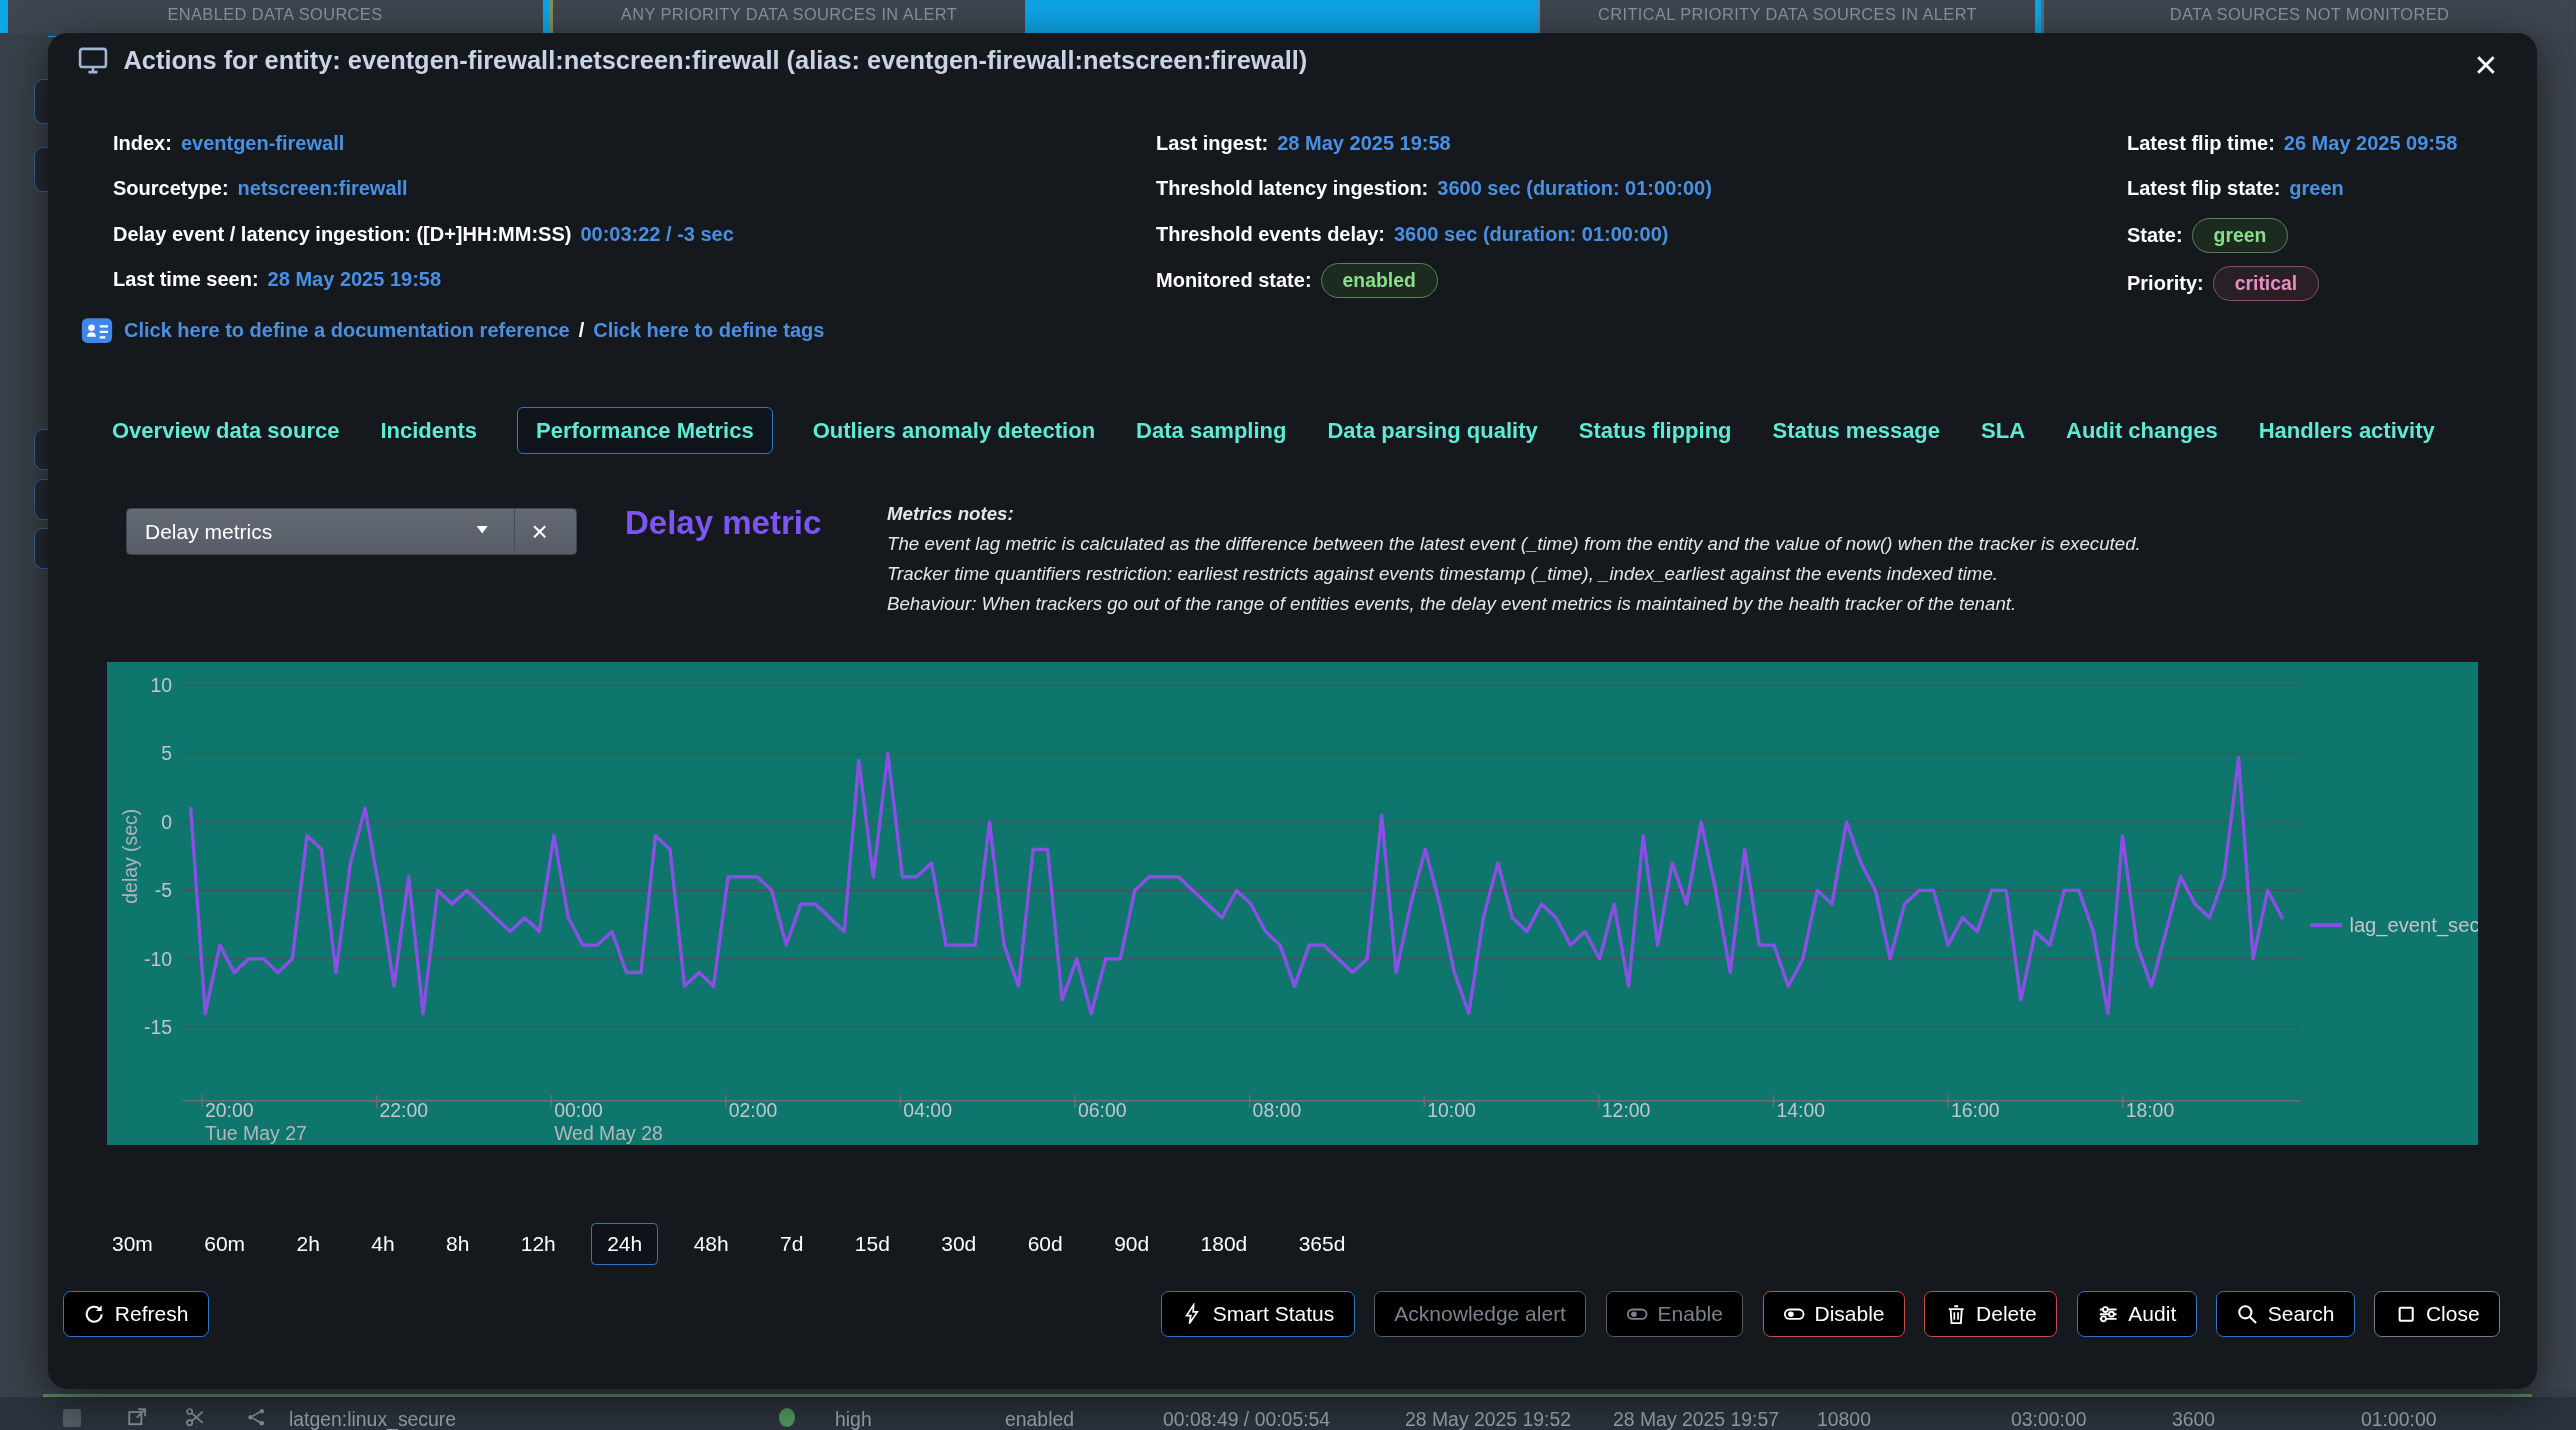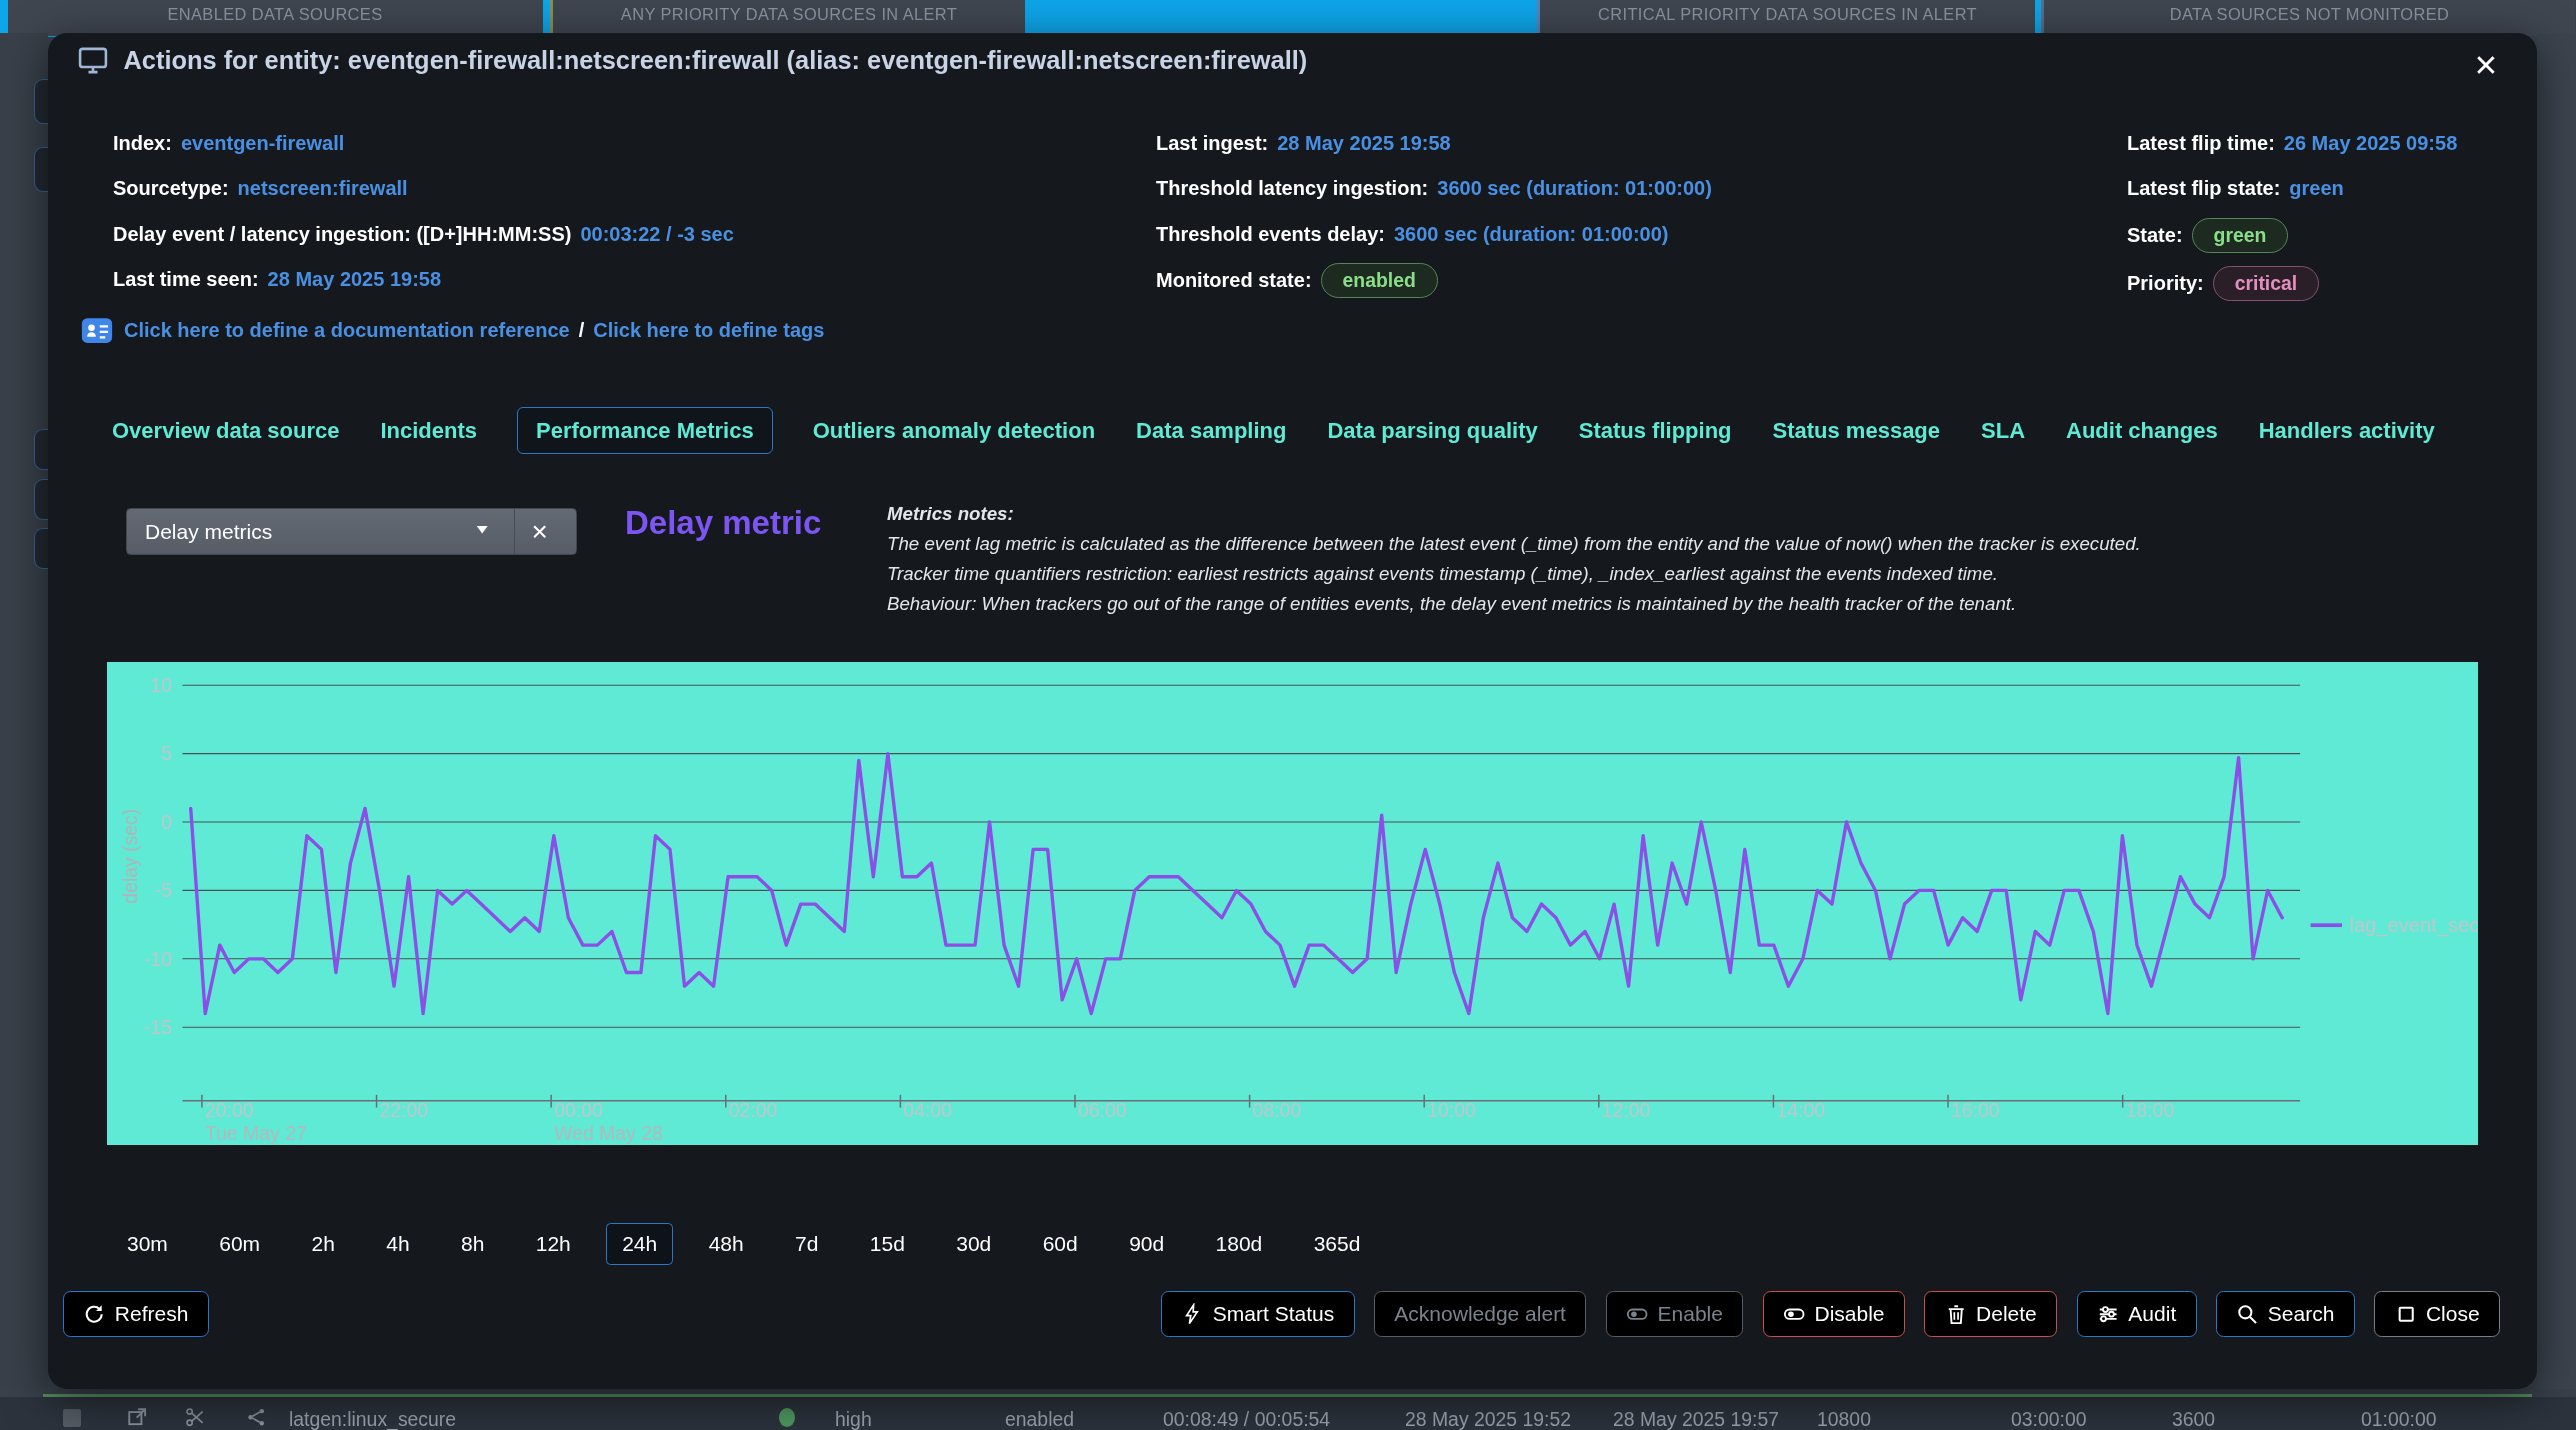--- a/index.html
+++ b/index.html
@@ -48,24 +48,24 @@
             background:linear-gradient(#646a73,#575d66);border:0.7px solid #42474d;display:flex;align-items:center;cursor:pointer;}
   .dd-val{color:#fff;font-size:21px;padding-left:18px;flex:0 0 329px;}
   .dd-arrow{color:#fff;width:22.4px;}
   .dd-arrow svg{width:16.4px;height:12px;}
   .dd-div{width:0.7px;height:45px;background:#474c52;margin-left:18px;}
   .dd-clear{background:none;border:none;color:#fff;font-size:28px;font-family:inherit;width:49px;height:45px;line-height:42px;text-align:center;cursor:pointer;padding:0;}
   .metric-title{position:absolute;left:577px;top:471px;margin:0;font-size:33px;font-weight:bold;color:#7c55f2;white-space:nowrap;}
   .notes{position:absolute;left:839px;top:466px;font-size:18.7px;font-style:italic;color:#e3e6ea;line-height:30px;white-space:nowrap;}
   .notes .nt{font-weight:bold;}
 
-  .chart-panel{position:absolute;left:59px;top:629px;width:2371px;height:483px;background:#5eead4;}
+  .chart-panel{position:absolute;left:59px;top:629px;width:2371px;height:483px;background:#0f766e;}
   .chart-panel svg{display:block;}
 
-  .ranges{position:absolute;left:63px;top:1190px;display:flex;align-items:center;gap:19.4px;}
+  .ranges{position:absolute;left:48px;top:1190px;display:flex;align-items:center;gap:19.4px;}
   .range{color:#fff;font-size:21px;padding:8.2px 15px;border:1.5px solid transparent;cursor:pointer;}
   .range.active{border:1.5px solid #2e77c8;border-radius:4.5px;background:#0e1319;}
 
   .actions{position:absolute;left:0px;top:1258px;width:2489px;height:48px;}
   .abtn{display:inline-flex;align-items:center;gap:9px;height:46px;padding:0 19.4px;background:#000;border-radius:7.5px;
         color:#fff;font-size:21px;font-family:inherit;cursor:pointer;white-space:nowrap;}
   .abtn svg{width:22.4px;height:22.4px;}
   .abtn.blue{border:1.5px solid #2e77c8;}
   .abtn.red{border:1.5px solid #c94f4f;}
   .abtn.gray{border:1.5px solid #787f88;}

